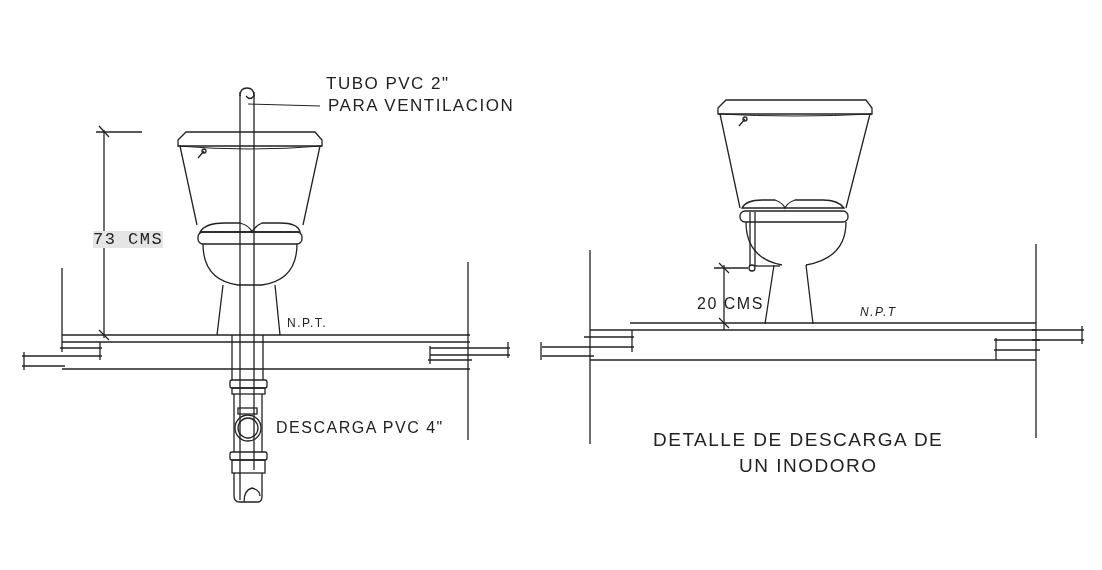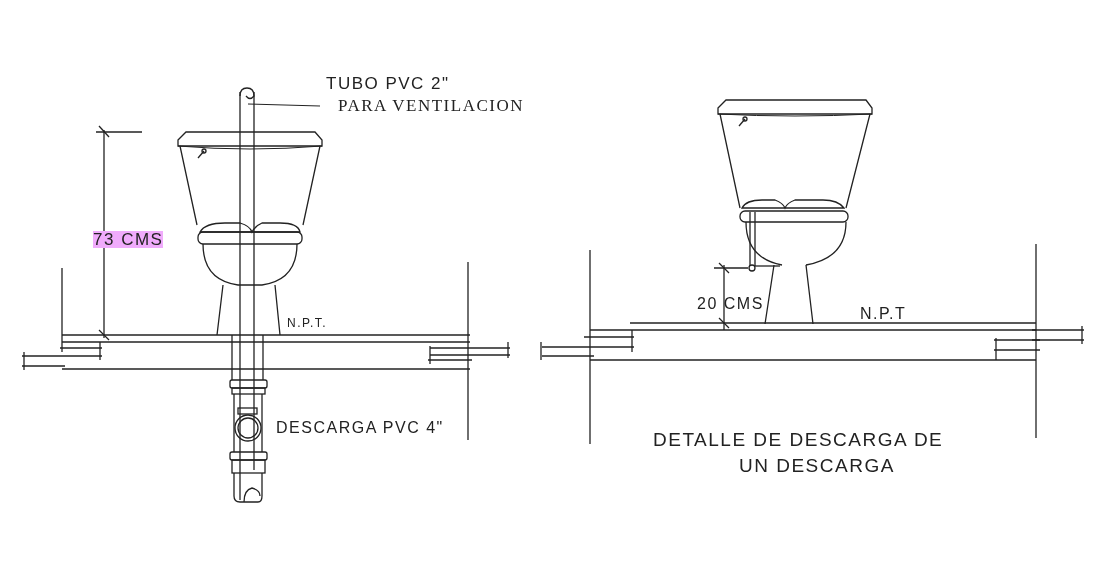--- a/index.html
+++ b/index.html
@@ -128,21 +128,21 @@
     <line class="ln" x1="1032" y1="330" x2="1084" y2="330"></line>
     <line class="ln" x1="1032" y1="340" x2="1084" y2="340"></line>
     <line class="ln" x1="994" y1="340" x2="1040" y2="340"></line>
     <line class="ln" x1="994" y1="350" x2="1040" y2="350"></line>
     <line class="ln" x1="1082" y1="326" x2="1082" y2="344"></line>
     <line class="ln" x1="996" y1="338" x2="996" y2="360"></line>
   </g>
 </svg>
 
 <div class="lbl" style="left:326px;top:75px;">TUBO  PVC  2"</div>
-<div class="lbl" style="left:338px;top:97px;font-family:Liberation Serif, serif;">PARA  VENTILACION</div>
-<div class="lbl" style="left:93px;top:231px;background:#f0abfc;">73  CMS</div>
+<div class="lbl" style="left:328px;top:97px;">PARA  VENTILACION</div>
+<div class="lbl" style="left:93px;top:231px;background:#e5e5e5;font-family:Liberation Mono, monospace;">73  CMS</div>
 <div class="lbl" style="left:287px;top:317px;font-size:12px;">N.P.T.</div>
 <div class="lbl" style="left:276px;top:420px;font-size:16px;">DESCARGA    PVC  4"</div>
 
 <div class="lbl" style="left:697px;top:296px;font-size:16px;">20  CMS</div>
-<div class="lbl" style="left:860px;top:306px;font-size:16px;">N.P.T</div>
+<div class="lbl" style="left:860px;top:306px;font-size:12px;font-style:italic;">N.P.T</div>
 <div class="lbl" style="left:653px;top:430px;font-size:19px;">DETALLE  DE  DESCARGA  DE</div>
-<div class="lbl" style="left:739px;top:456px;font-size:19px;">UN  DESCARGA</div>
+<div class="lbl" style="left:739px;top:456px;font-size:19px;">UN  INODORO</div>
 
 </body></html>

